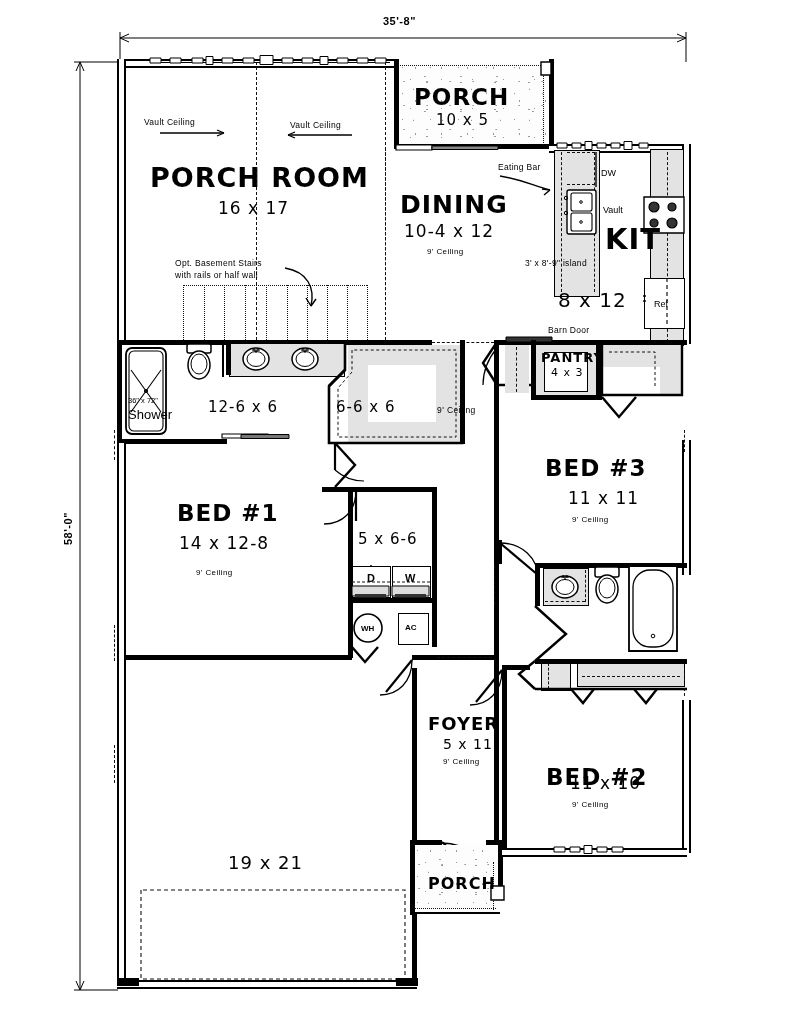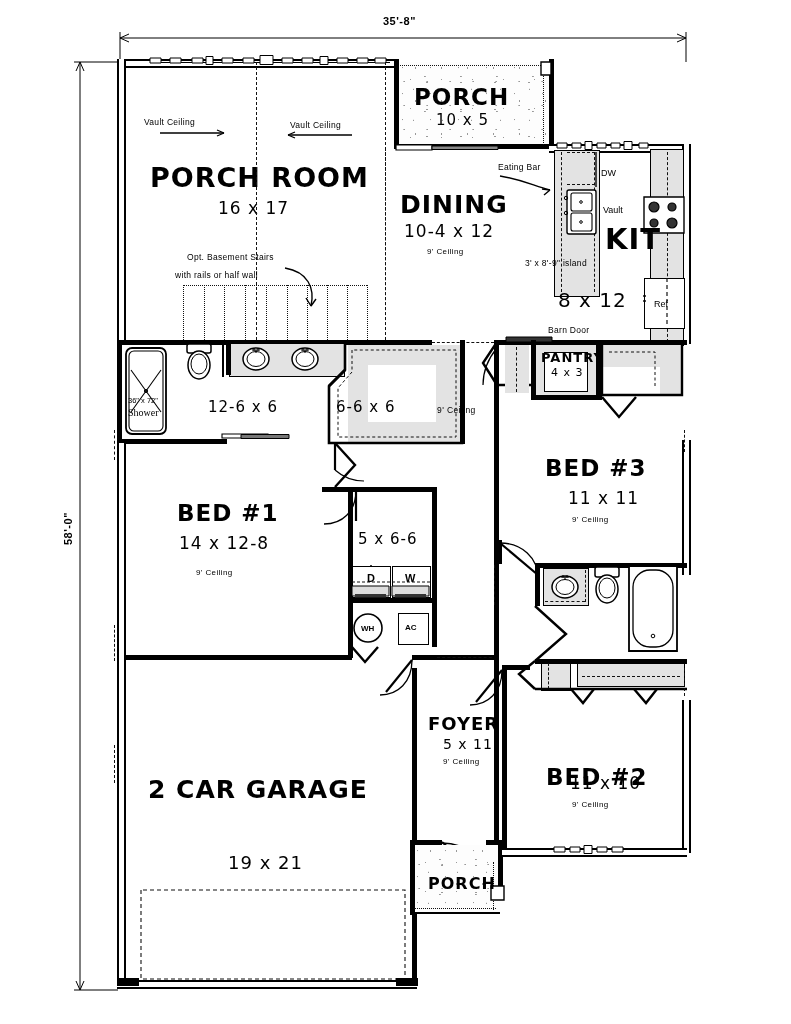--- a/index.html
+++ b/index.html
@@ -150,21 +150,21 @@
     <line x1="160" y1="133" x2="224" y2="133" stroke="#000" stroke-width="1.3"></line>
     <path d="M224 133 L217 130 M224 133 L217 136" stroke="#000" stroke-width="1.3" fill="none"></path>
     <line x1="288" y1="135" x2="352" y2="135" stroke="#000" stroke-width="1.3"></line>
     <path d="M288 135 L295 132 M288 135 L295 138" stroke="#000" stroke-width="1.3" fill="none"></path>
   </svg>
 
   <div class="dash-v" style="left:256px;top:62px;height:278px;"></div>
   <div class="dash-v" style="left:385px;top:62px;height:278px;"></div>
   <div class="dash-v" style="left:385px;top:148px;height:192px;"></div>
 
-  <div class="note" style="left:175px;top:252px;margin-left:12px;">Opt. Basement Stairs</div>
+  <div class="note" style="left:175px;top:258px;">Opt. Basement Stairs</div>
   <div class="note" style="left:175px;top:270px;">with rails or half wall</div>
   <svg class="ov">
     <path d="M285 268 C308 272 315 288 311 306" stroke="#000" stroke-width="1.4" fill="none"></path>
     <path d="M311 306 L306 298 M311 306 L316 299" stroke="#000" stroke-width="1.4" fill="none"></path>
   </svg>
   <div class="dot-h" style="left:183px;top:285px;width:184px;"></div>
   <div class="dot-v" style="left:183px;top:285px;height:55px;"></div>
   <div class="dot-v" style="left:204px;top:285px;height:55px;"></div>
   <div class="dot-v" style="left:224px;top:285px;height:55px;"></div>
   <div class="dot-v" style="left:245px;top:285px;height:55px;"></div>
@@ -233,21 +233,21 @@
   <div class="wall-h" style="left:117px;top:439px;width:110px;"></div>
 
   <svg class="ov">
     <rect x="126" y="348" width="40" height="86" rx="6" fill="#fff" stroke="#000" stroke-width="1.8"></rect>
     <rect x="129" y="351" width="34" height="80" rx="5" fill="#fff" stroke="#000" stroke-width="1.1"></rect>
     <line x1="131" y1="370" x2="161" y2="412" stroke="#000" stroke-width="1.1"></line>
     <line x1="161" y1="370" x2="131" y2="412" stroke="#000" stroke-width="1.1"></line>
     <circle cx="146" cy="391" r="1.6" fill="none" stroke="#000" stroke-width="1"></circle>
   </svg>
   <div class="tiny" style="left:128px;top:396px;font-size:7.5px;">36" x 72"</div>
-  <div class="tiny" style="left:128px;top:407px;font-size:10px;font-family:Liberation Serif, serif;">Shower</div>
+  <div class="tiny" style="left:128px;top:407px;font-size:13px;">Shower</div>
 
   <svg class="ov">
     <rect x="187" y="344" width="24" height="9" rx="2" fill="#fff" stroke="#000" stroke-width="1.5"></rect>
     <ellipse cx="199" cy="365" rx="11" ry="14" fill="#fff" stroke="#000" stroke-width="1.5"></ellipse>
     <ellipse cx="199" cy="364" rx="8" ry="10" fill="#fff" stroke="#000" stroke-width="1"></ellipse>
   </svg>
   <div class="thin-v" style="left:222px;top:342px;height:35px;"></div>
 
   <div class="cab" style="left:229px;top:343px;width:114px;height:32px;"></div>
   <svg class="ov">
@@ -407,21 +407,20 @@
   <svg class="ov">
     <polyline points="352,647 365,662 378,647" fill="none" stroke="#000" stroke-width="2.4"></polyline>
   </svg>
 
   <div class="wall-h" style="left:117px;top:655px;width:235px;"></div>
   <div class="cav-v" style="left:117px;top:655px;width:5px;height:330px;"></div>
   <div class="dash-v" style="left:114px;top:745px;height:38px;"></div>
   <div class="cav-h" style="left:117px;top:980px;width:300px;height:5px;"></div>
   <div class="wall-v" style="left:412px;top:668px;height:317px;"></div>
 
-  <div class="room-title" style="left:148px;top:775px;font-size:25px;">2 CAR GARAGE</div>
   <div class="room-dim" style="left:228px;top:812px;font-size:18px;margin-top:40px;">19 x 21</div>
   <svg class="ov">
     <polyline points="141,890 141,979 405,979 405,890 141,890" fill="none" stroke="#111" stroke-width="1.1" stroke-dasharray="4 3"></polyline>
   </svg>
   <svg class="ov">
     <rect x="117" y="978" width="22" height="8" fill="#000"></rect>
     <rect x="396" y="978" width="22" height="8" fill="#000"></rect>
   </svg>
 
   <div class="wall-v" style="left:494px;top:668px;height:175px;"></div>

